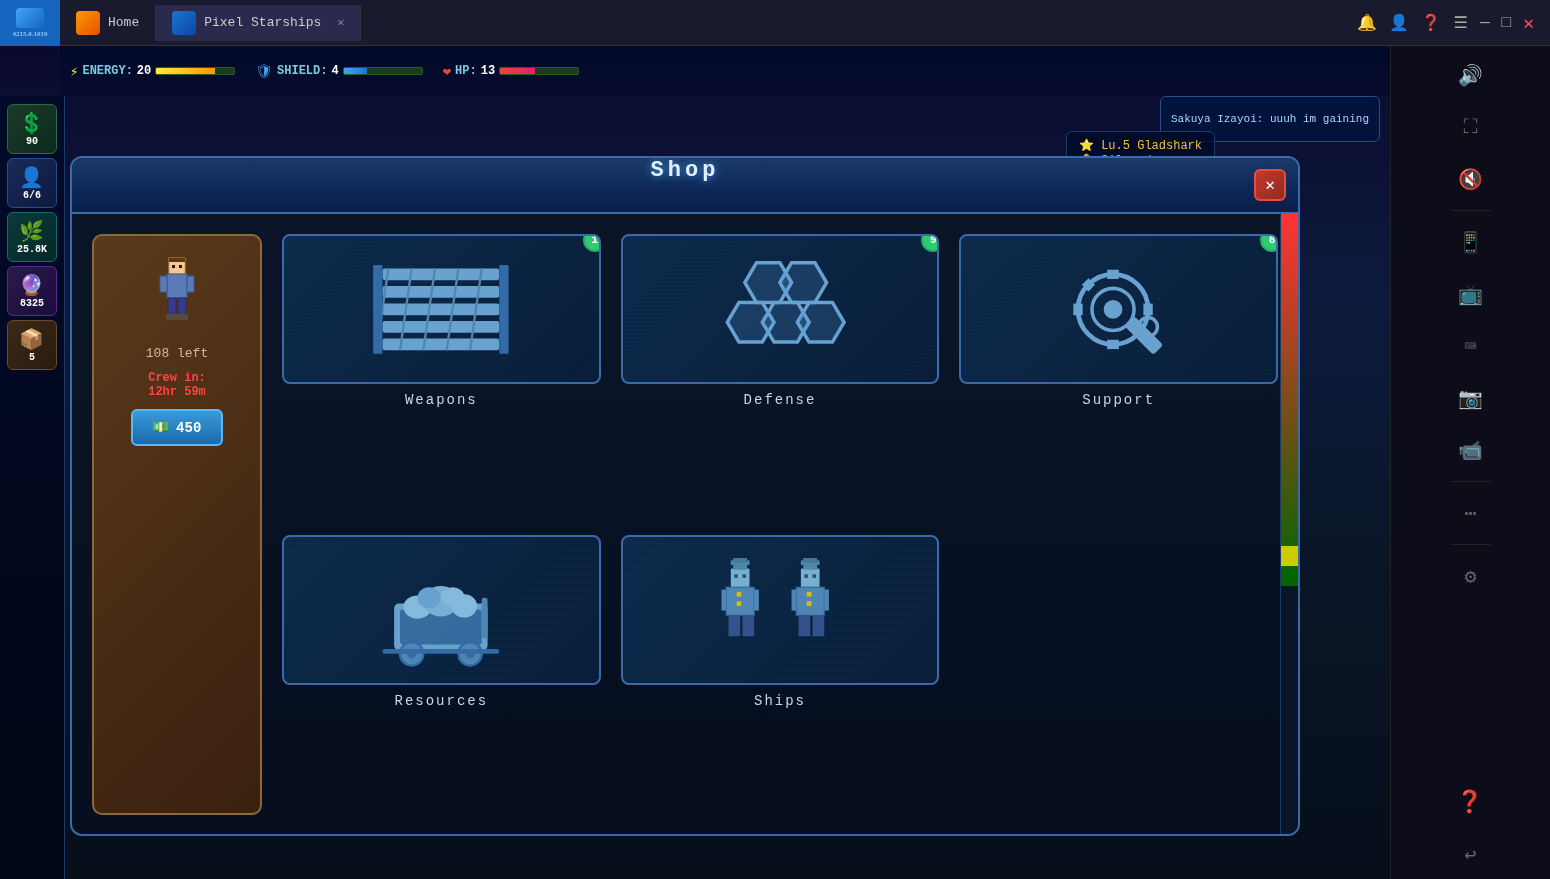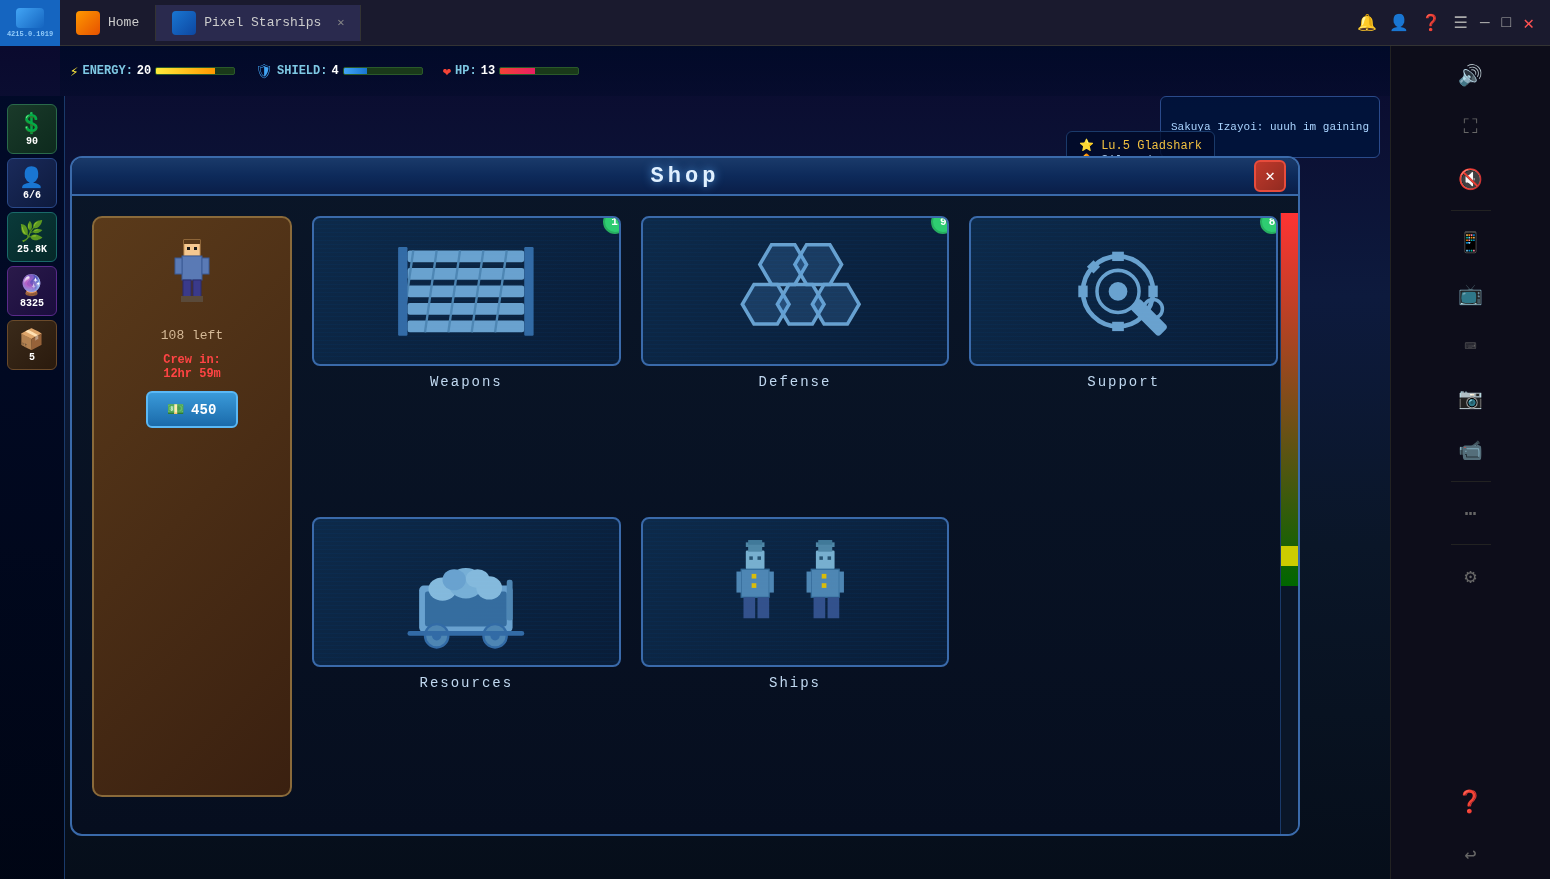--- a/index.html
+++ b/index.html
@@ -147,21 +147,21 @@
     .shield-icon-hud { color: #42a5f5; font-size: 14px; }
     .heart-icon { color: #f44336; font-size: 14px; }
 
     .chat-bubble {
       position: absolute;
       top: 50px; right: 10px;
       background: rgba(0,20,60,0.85);
       border: 1px solid #2a4a8a;
       color: #aad4ff;
       font-size: 11px;
-      padding: 24px 10px;
+      padding: 16px 10px;
       border-radius: 6px;
       max-width: 300px;
     }
 
     
     .left-sidebar {
       position: absolute;
       top: 50px; left: 0;
       width: 65px;
       height: calc(100% - 50px);
@@ -228,25 +228,24 @@
       top: 110px; left: 70px;
       width: 1230px;
       height: 680px;
       background: linear-gradient(180deg, #0a1628 0%, #060e1f 100%);
       border: 2px solid #3a6aaa;
       border-radius: 12px;
       z-index: 20;
       overflow: hidden;
     }
     .shop-header {
-      height: 38px;
+      height: 56px;
       background: linear-gradient(180deg, #1a3a6a 0%, #0d2a5a 50%, #0a1e48 100%);
       border-bottom: 2px solid #3a6aaa;
       display: flex;
-      align-items: center;
       justify-content: center;
       position: relative;
     }
     .shop-title {
       color: #e0f0ff;
       font-size: 22px;
       font-weight: bold;
       letter-spacing: 4px;
       text-shadow: 0 0 10px rgba(100,180,255,0.8);
       font-family: 'Courier New', monospace;
@@ -271,21 +270,21 @@
     
     .shop-body {
       display: flex;
       padding: 20px;
       gap: 20px;
       height: calc(100% - 55px);
     }
 
     
     .char-card {
-      width: 200px;
+      width: 170px;
       flex-shrink: 0;
       background: linear-gradient(135deg, #5a3a1a, #3a2010);
       border: 2px solid #8a6a3a;
       border-radius: 10px;
       display: flex;
       flex-direction: column;
       align-items: center;
       padding: 20px 15px;
       gap: 10px;
       position: relative;
@@ -426,21 +425,21 @@
       background: #cccc00;
       height: 20px;
     }
   </style>
 </head>
 <body>
 
 <div class="bluestacks-bar">
   <div class="bs-logo">
     <div class="bs-logo-icon"></div>
-    <span style="font-size:7px;color:#90caf9;">4215.0.1019</span>
+    <span style="font-size:7px;color:#90caf9;font-family:Liberation Serif, serif;">4215.0.1019</span>
   </div>
   <div class="bs-tab">
     <div class="tab-icon home"></div>
     <span class="tab-label">Home</span>
   </div>
   <div class="bs-tab active">
     <div class="tab-icon game"></div>
     <span class="tab-label">Pixel Starships</span>
     <span style="color:#888;font-size:12px;margin-left:8px;">✕</span>
   </div>

